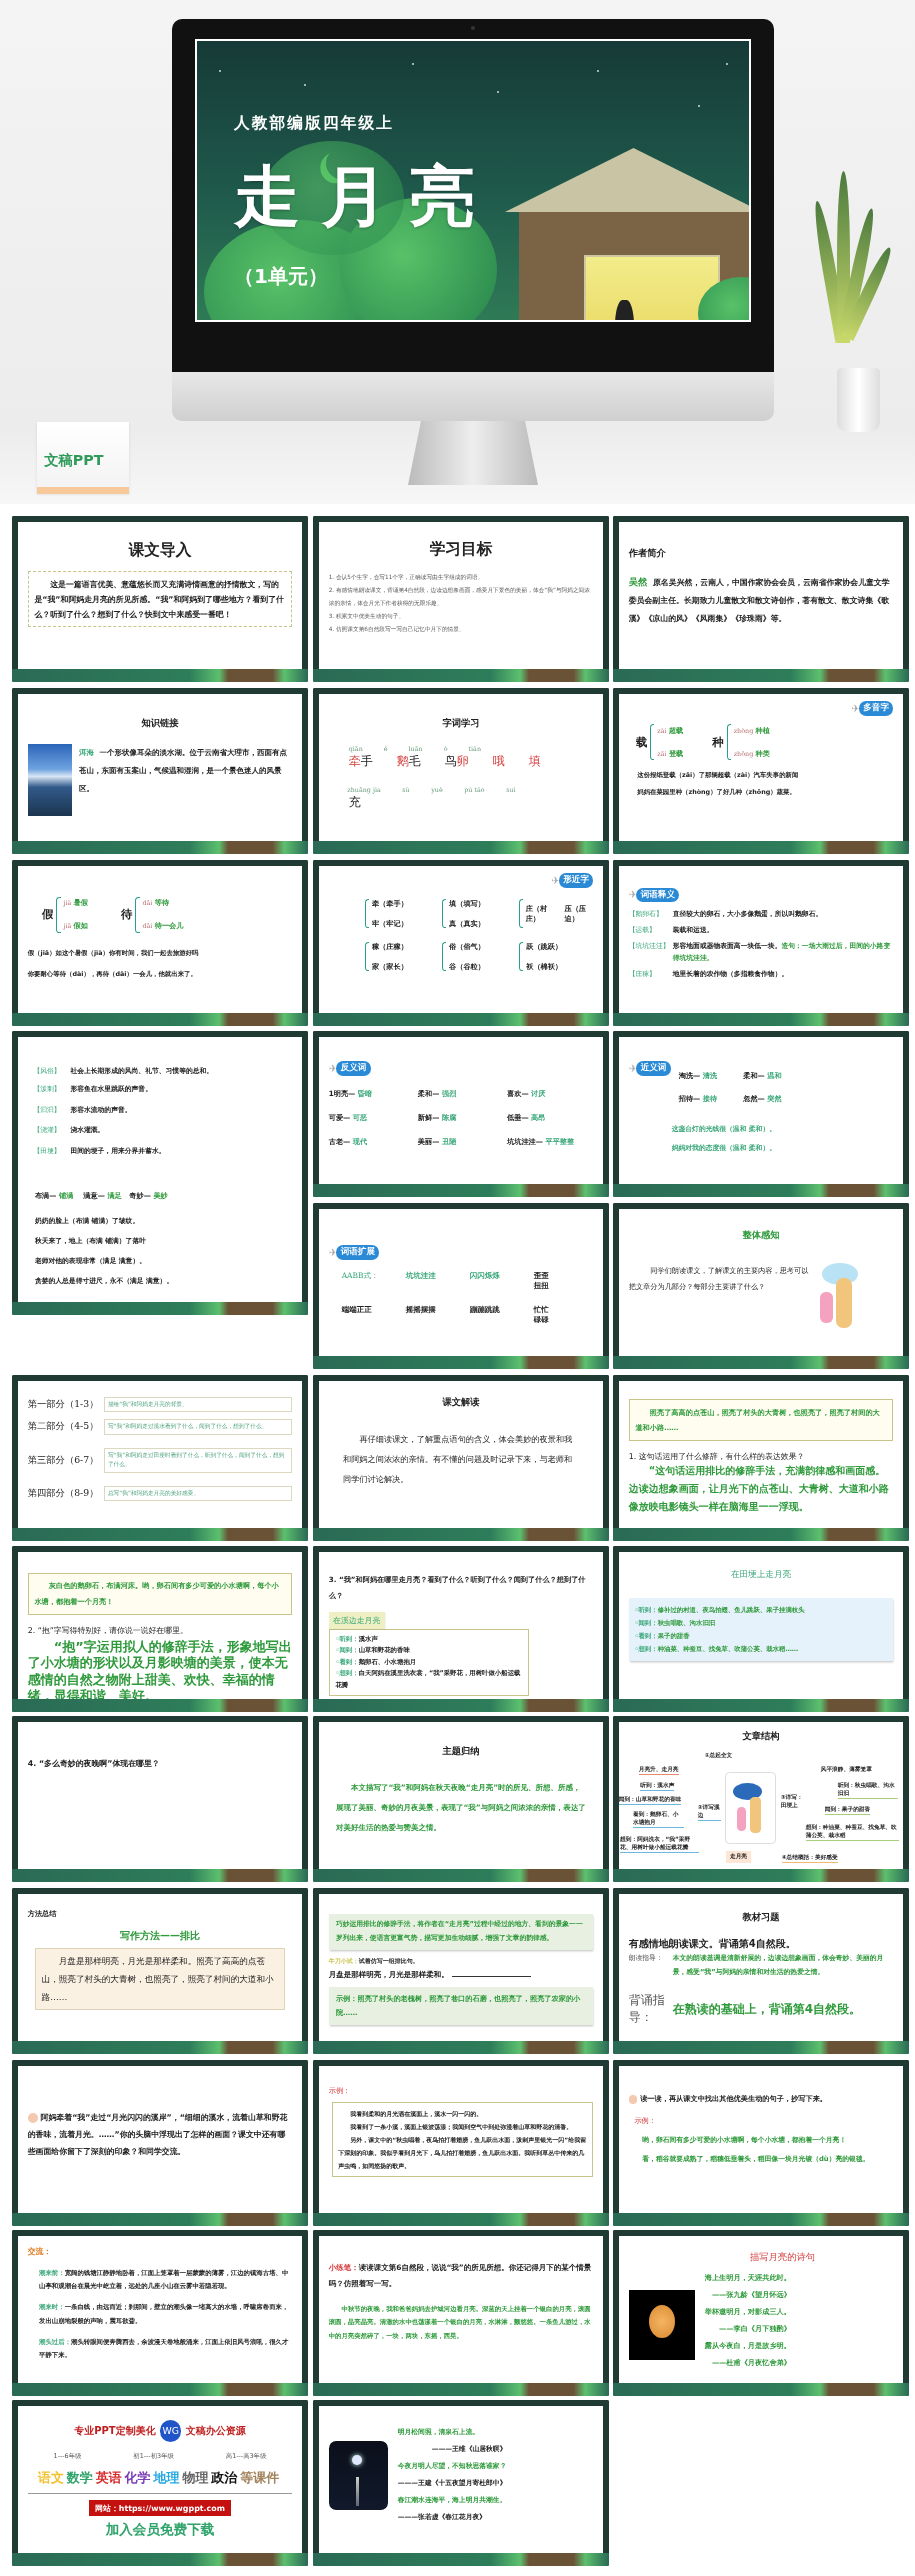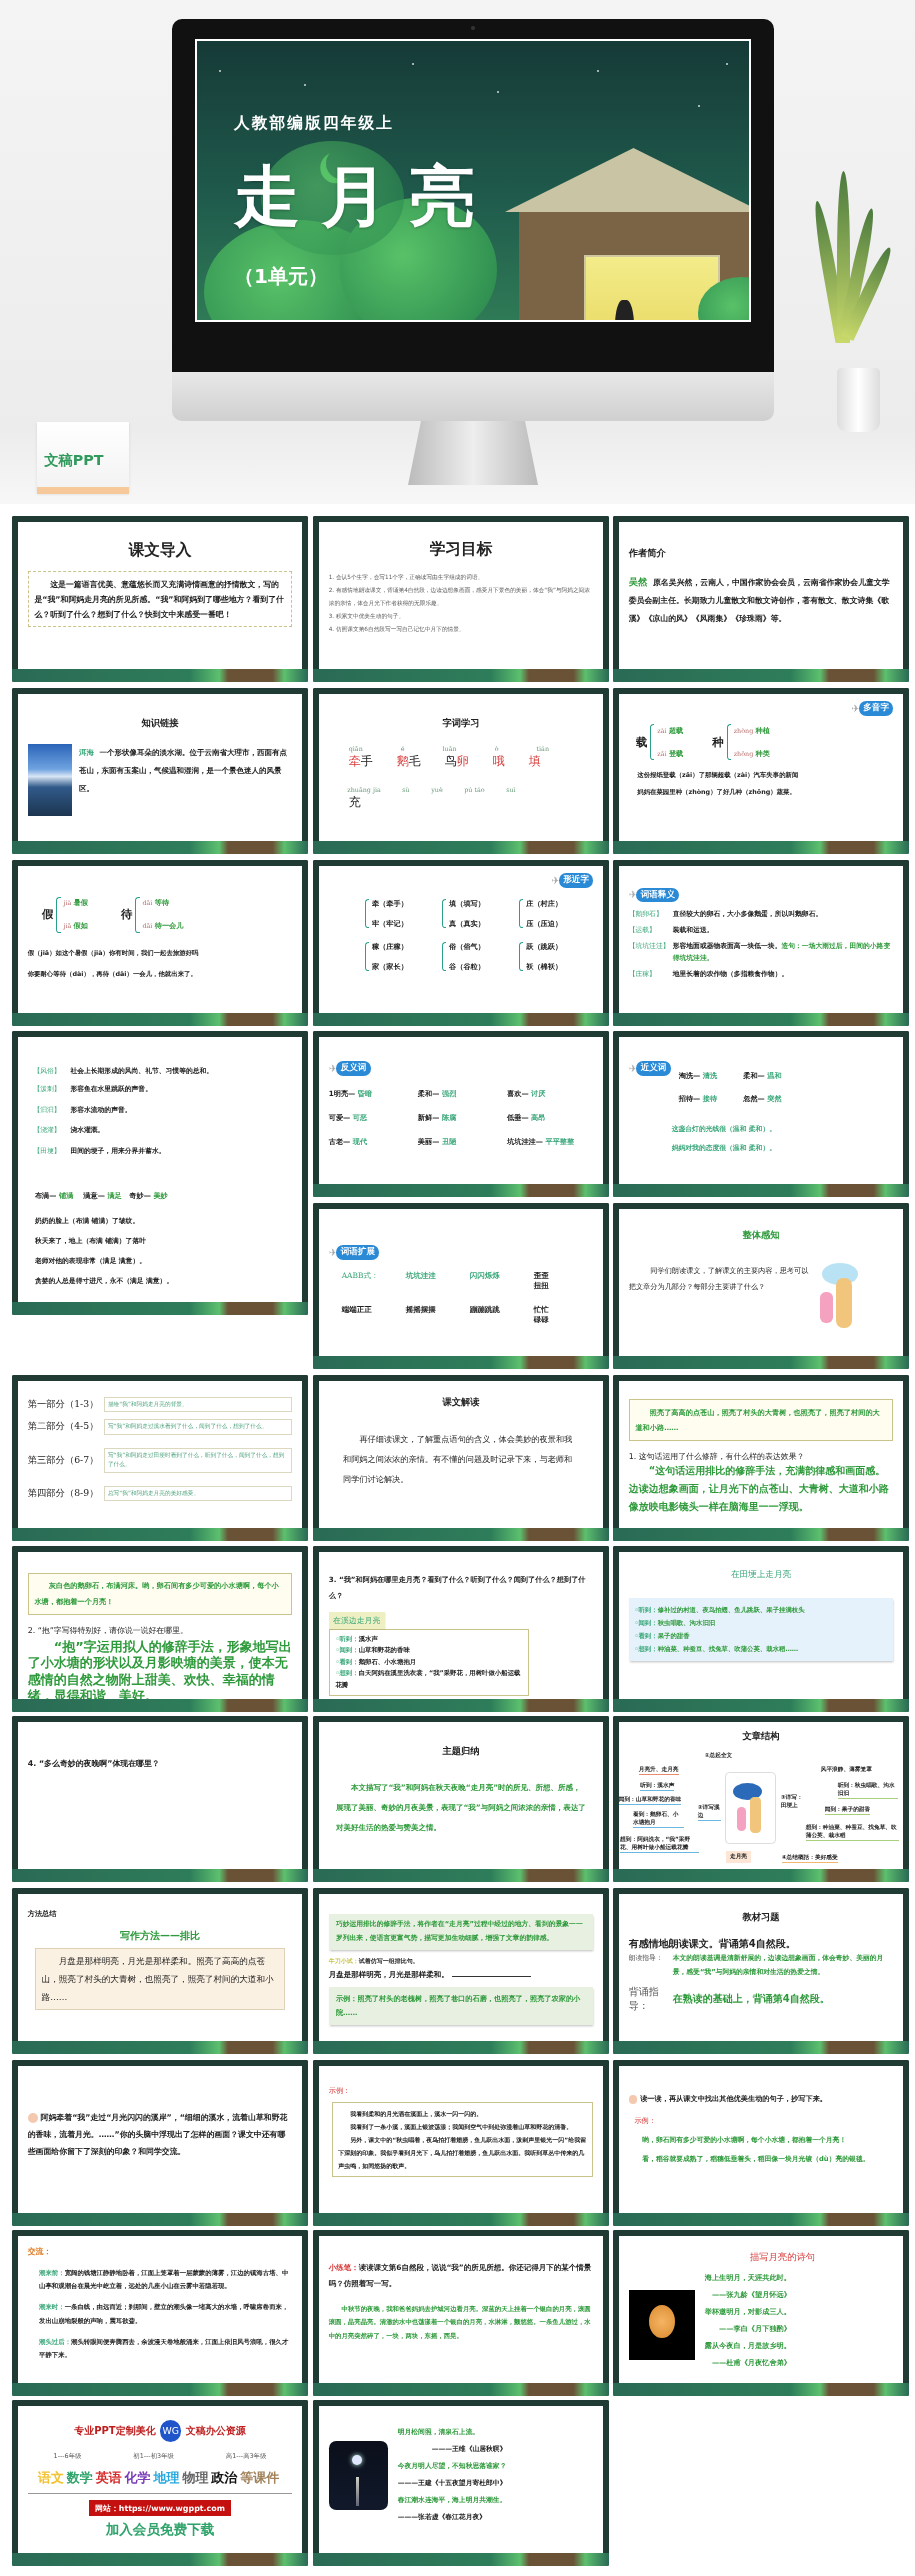--- a/index.html
+++ b/index.html
@@ -135,21 +135,21 @@
   <div class="t-center h2" style="margin:15.7px 0 14.3px">知识链接</div>
   <div class="row" style="gap:7.2px;align-items:flex-start">
     <div style="width:44px;height:72px;background:linear-gradient(#2a64b8,#6fa3e0 35%,#d8e6f5 45%,#315a8a 60%,#1c3550);flex-shrink:0"></div>
     <div class="txt" style="font-size:7.5px;line-height:18px"><span class="tg" style="margin-right:5.7px">洱海</span><span>一个形状像耳朵的淡水湖。位于云南省大理市，西面有点苍山，东面有玉案山，气候温和湿润，是一个景色迷人的风景区。</span></div>
   </div>
 </div>
   </div>
 <div class="slide c2" style="top:688px">
     <div class="inner">
   <div class="t-center h2" style="margin:15.7px 0 15.7px">字词学习</div>
-  <div class="row py" style="gap:38px;padding-left:20px;color:#6a9a7a">
+  <div class="row py" style="gap:21px;padding-left:20px;color:#6a9a7a">
         <span>qiān</span>
         <span>é</span>
         <span>luǎn</span>
         <span>ò</span>
         <span>tián</span>
       </div>
   <div class="row" style="gap:24px;padding-left:20px;font-size:12px">
     <span><span class="r">牵</span><span>手</span></span>
     <span><span class="r">鹅</span><span>毛</span></span>
     <span><span>鸟</span><span class="r">卵</span></span>
@@ -235,21 +235,21 @@
         </div>
     <div class="brace">
           <span class="bc" style="height:29px"></span>
           <div style="display:flex;flex-direction:column;gap:10px">
             <span>填（填写）</span>
             <span>真（真实）</span>
           </div>
         </div>
     <div class="brace">
           <span class="bc" style="height:29px"></span>
-          <div style="display:flex;flex-direction:column;gap:10px">
+          <div style="display:flex;flex-direction:row;gap:10px">
             <span>庄（村庄）</span>
             <span>压（压迫）</span>
           </div>
         </div>
     <div class="brace">
           <span class="bc" style="height:29px"></span>
           <div style="display:flex;flex-direction:column;gap:10px">
             <span>稼（庄稼）</span>
             <span>家（家长）</span>
           </div>
@@ -524,21 +524,21 @@
 </div>
   </div>
 <div class="slide c3" style="top:1888px">
     <div class="inner">
   <div class="t-center h2" style="margin:10px 0 13px">教材习题</div>
   <div style="font-size:10px;font-weight:bold;">有感情地朗读课文。背诵第4自然段。</div>
   <div class="row" style="align-items:flex-start;font-size:6.8px;line-height:14.3px">
         <span style="width:44px;flex-shrink:0;color:#555">朗读指导：</span>
         <span class="g">本文的朗读基调是清新舒展的，边读边想象画面，体会奇妙、美丽的月景，感受“我”与阿妈的亲情和对生活的热爱之情。</span>
       </div>
-  <div class="row" style="font-size:10px;margin-top:6px">
+  <div class="row" style="font-size:12px;margin-top:13px">
         <span style="width:44px;color:#555">背诵指导：</span>
         <span class="g">在熟读的基础上，背诵第4自然段。</span>
       </div>
 </div>
   </div>
 
 <div class="slide c1" style="top:2060px">
     <div class="inner">
   <div style="font-size:7.9px;font-weight:bold;line-height:17px;margin-top:36px"><span style="display:inline-block;width:10px;height:10px;border-radius:50%;background:#f4c9b0;margin-right:2.9px;vertical-align:middle"></span><span>阿妈牵着“我”走过“月光闪闪的溪岸”，“细细的溪水，流着山草和野花的香味，流着月光。……”你的头脑中浮现出了怎样的画面？课文中还有哪些画面给你留下了深刻的印象？和同学交流。</span></div>
 </div>

